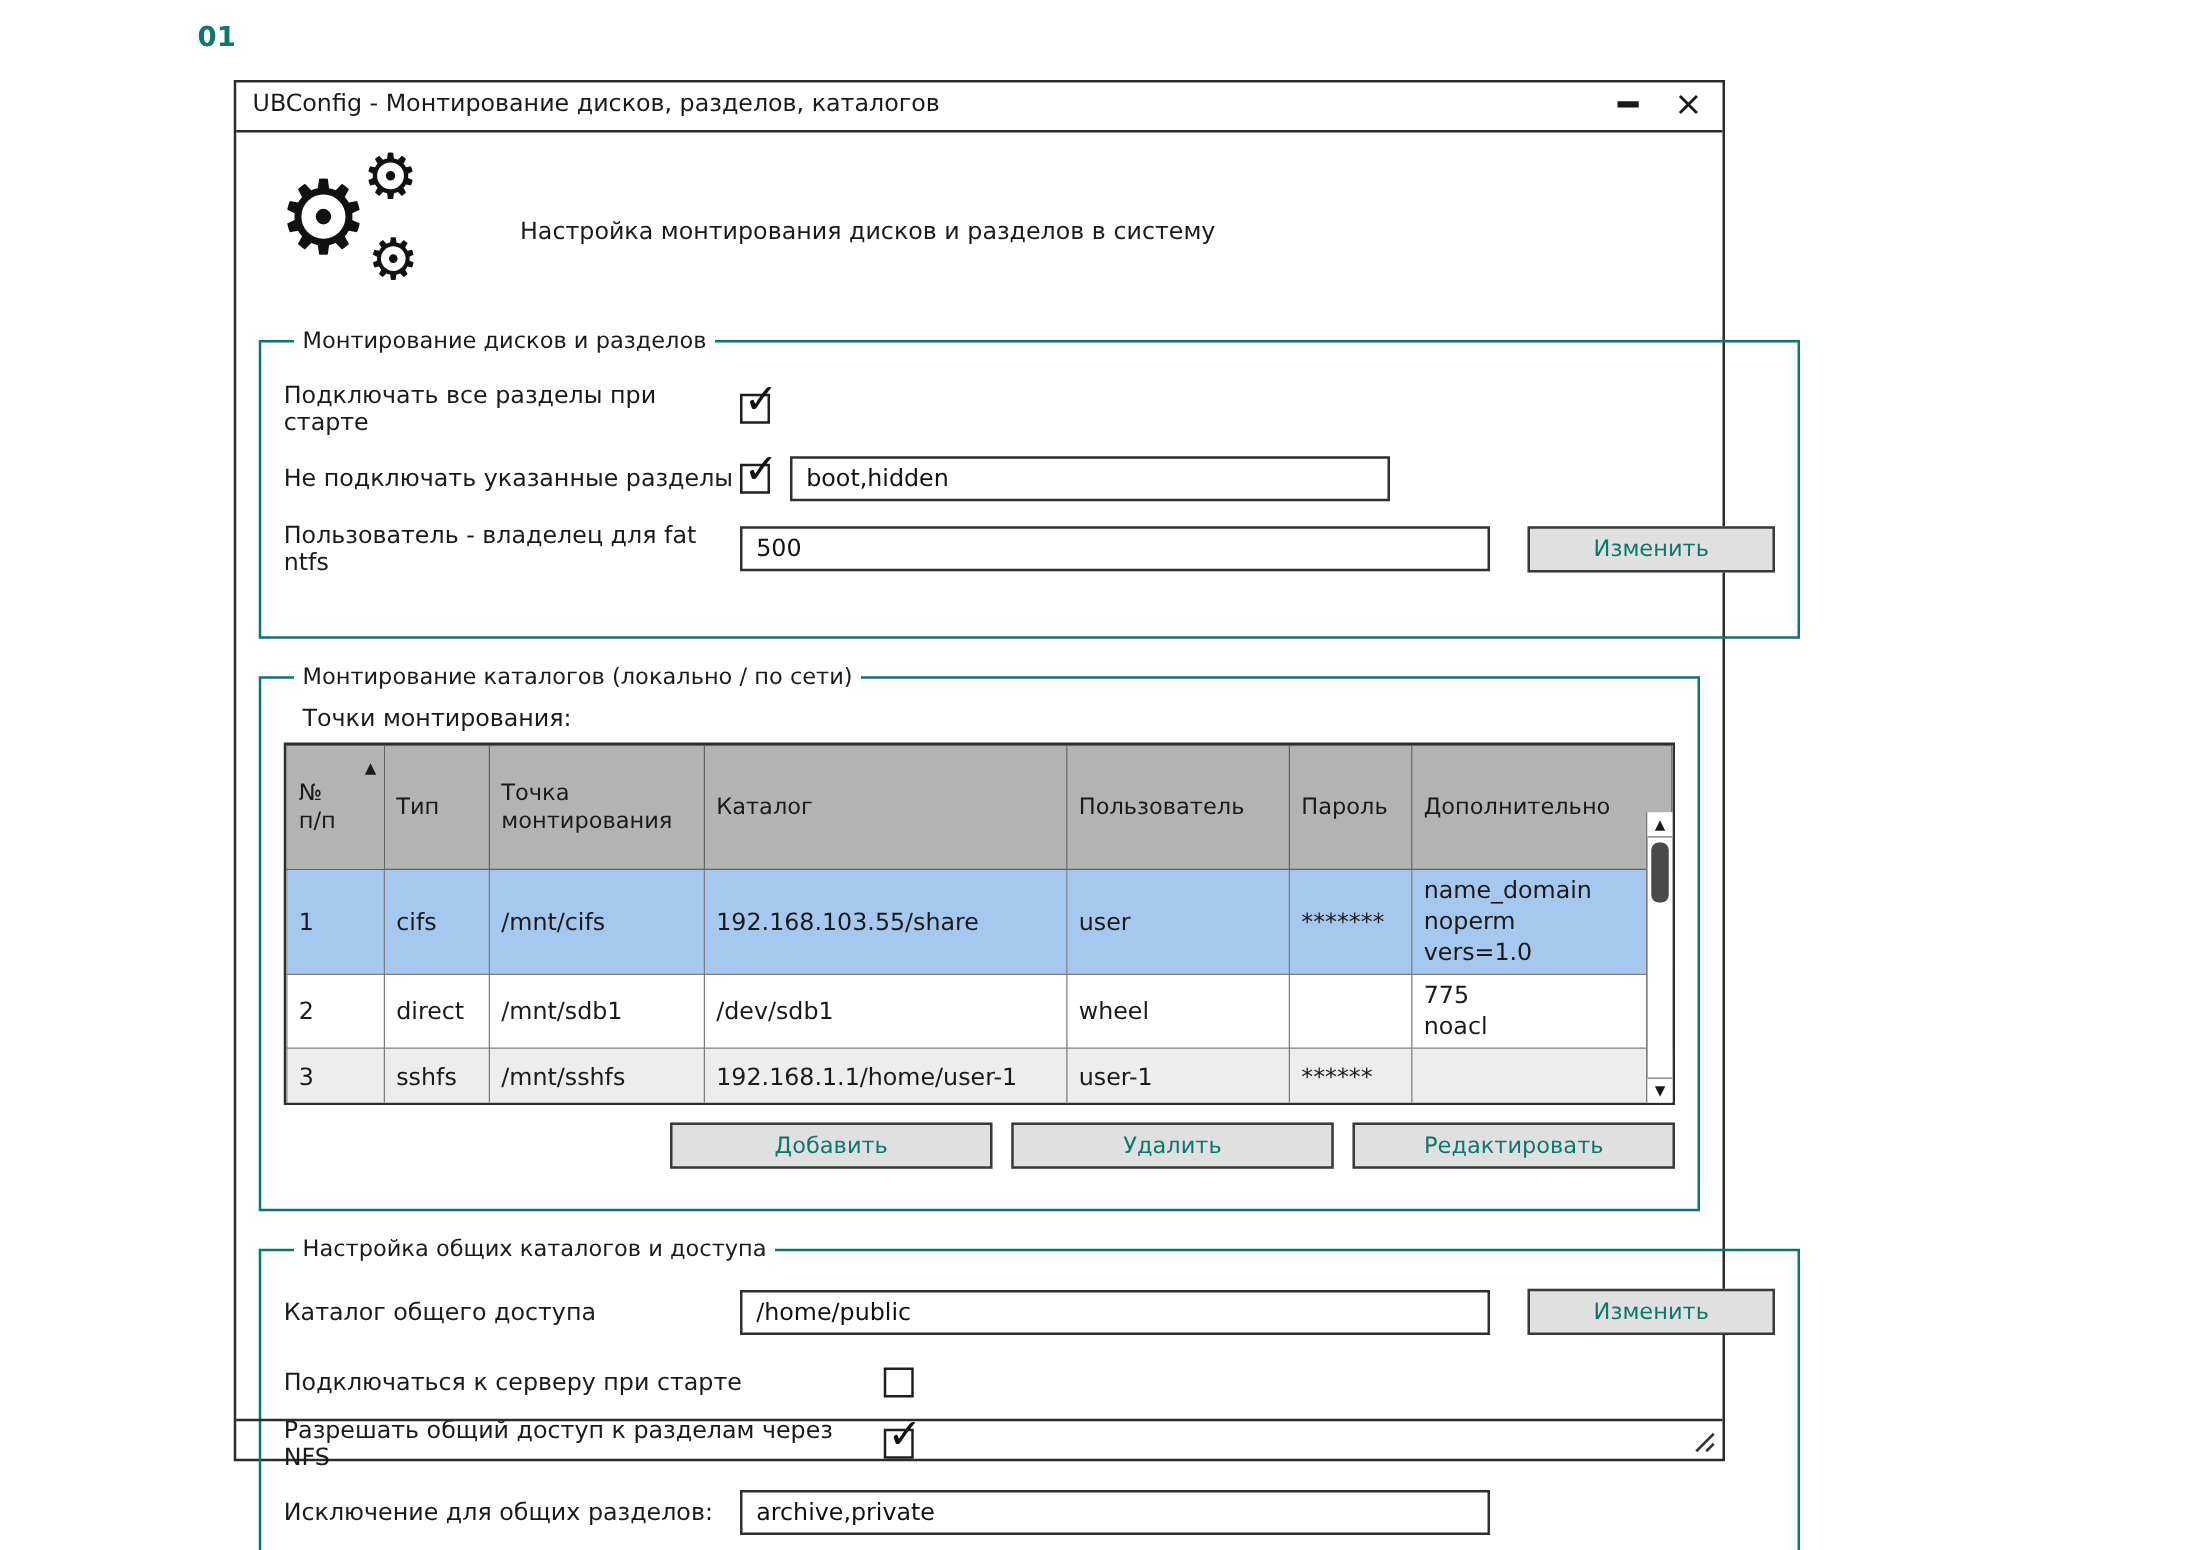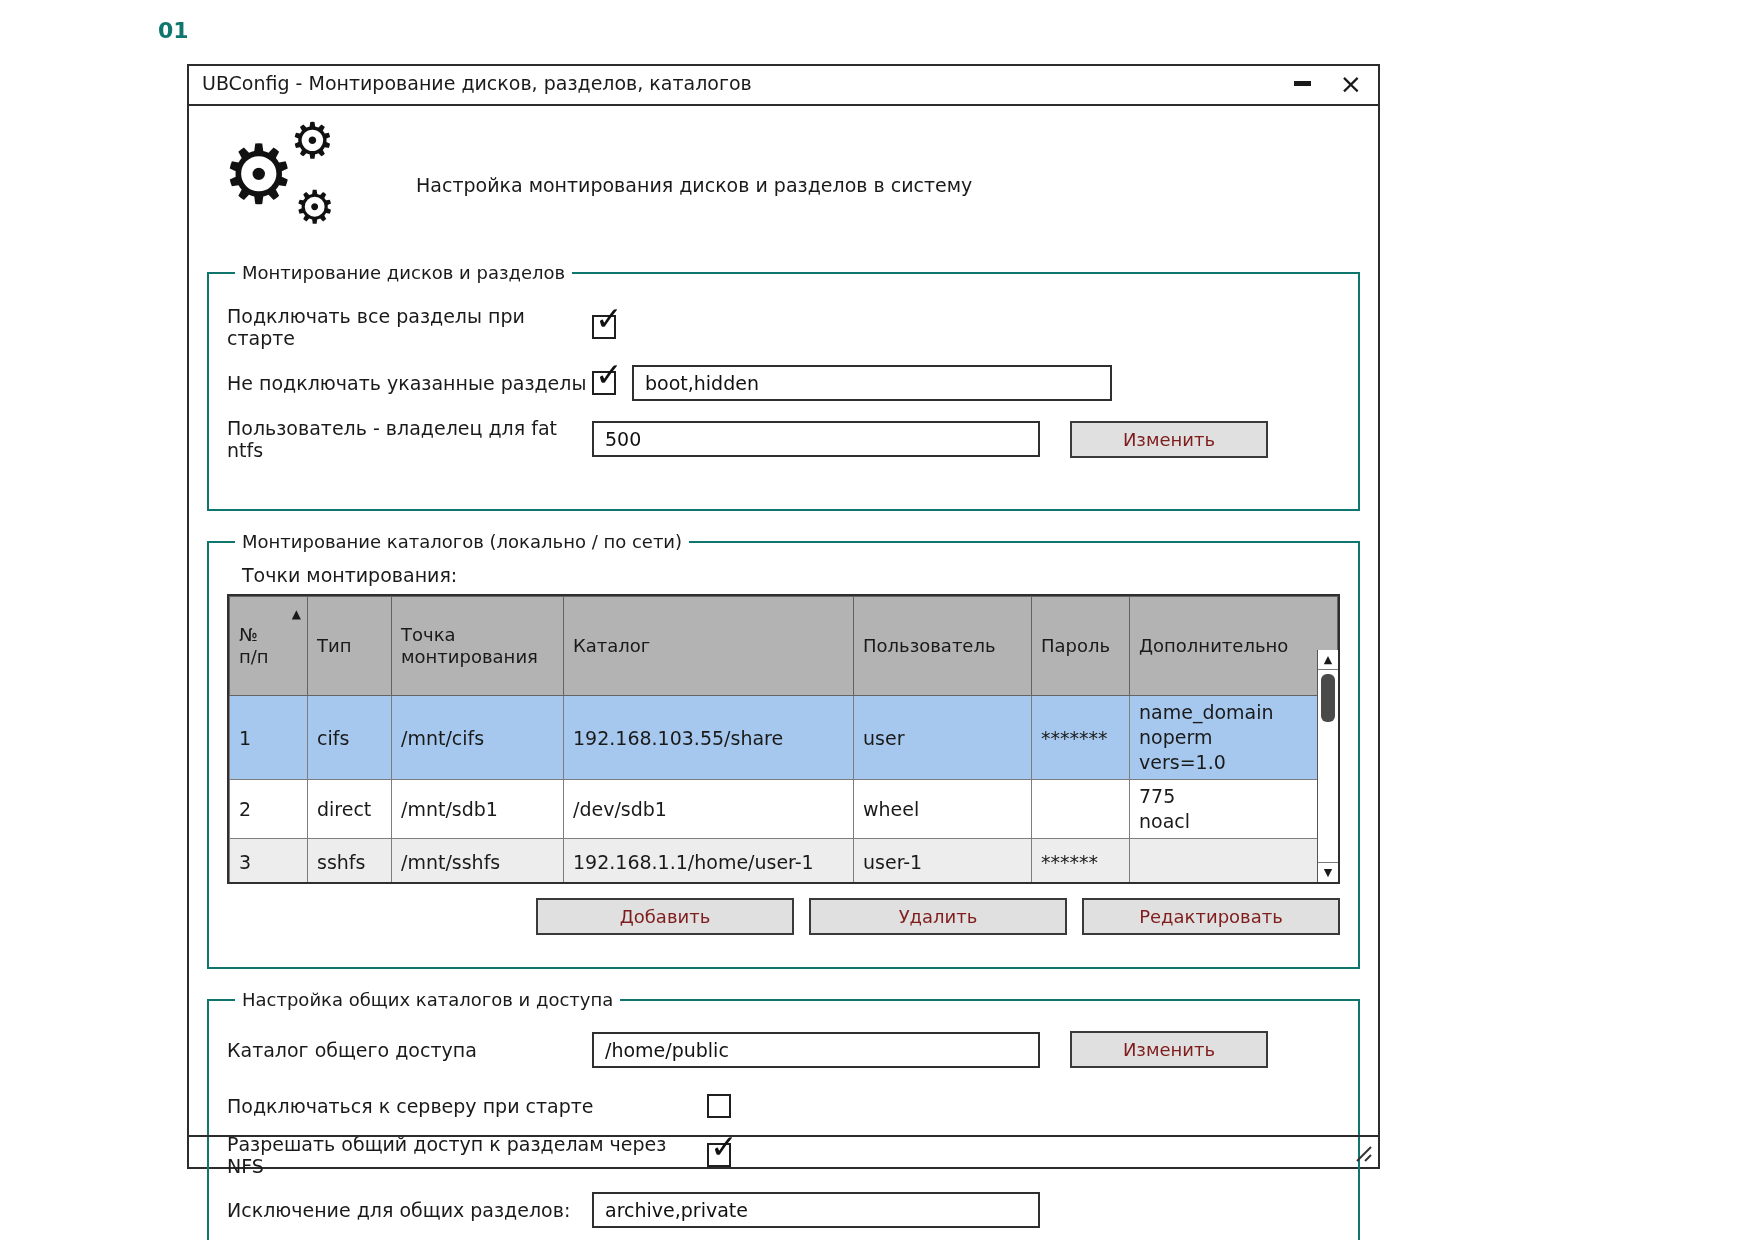--- a/index.html
+++ b/index.html
@@ -41,24 +41,24 @@
   .frow { display: flex; align-items: center; margin: 16px 0; font-size: 19px; }
   .flabel { flex-shrink: 0; }
   .w365 { width: 365px; }
   .w480 { width: 480px; }
 
   input.text {
     height: 36px; border: 2px solid #2f2f2f; font-size: 19px; padding: 0 11px;
     font-family: inherit; background: #fff; color: #111;
   }
   .inp480 { width: 480px; margin-left: 16px; }
-  .inp520 { width: 448px; }
+  .inp520 { width: 600px; }
   .btn {
     height: 37px; border: 2px solid #3a3a3a; background: var(--button-bg, #e0e0e0);
-    font-size: 18px; font-family: inherit; color: #7f1d1d; padding: 0 12px; cursor: default;
+    font-size: 18px; font-family: inherit; color: #0f766e; padding: 0 12px; cursor: default;
   }
   .btn-change { width: 198px; margin-left: 30px; }
 
   .checkbox { position: relative; display: inline-block; width: 24px; height: 24px; border: 2px solid #1f1f1f; background: #fff; flex-shrink: 0; }
   .checkbox .mark { position: absolute; left: 1px; top: -15px; font-size: 33px; font-weight: bold; line-height: 1; visibility: hidden; color: #111; }
   .checkbox.checked .mark { visibility: visible; }
 
   .mounts-fieldset { padding: 6px 6px 14px; }
   .points-label { font-size: 19px; margin: 6px 0 8px 15px; }
 

